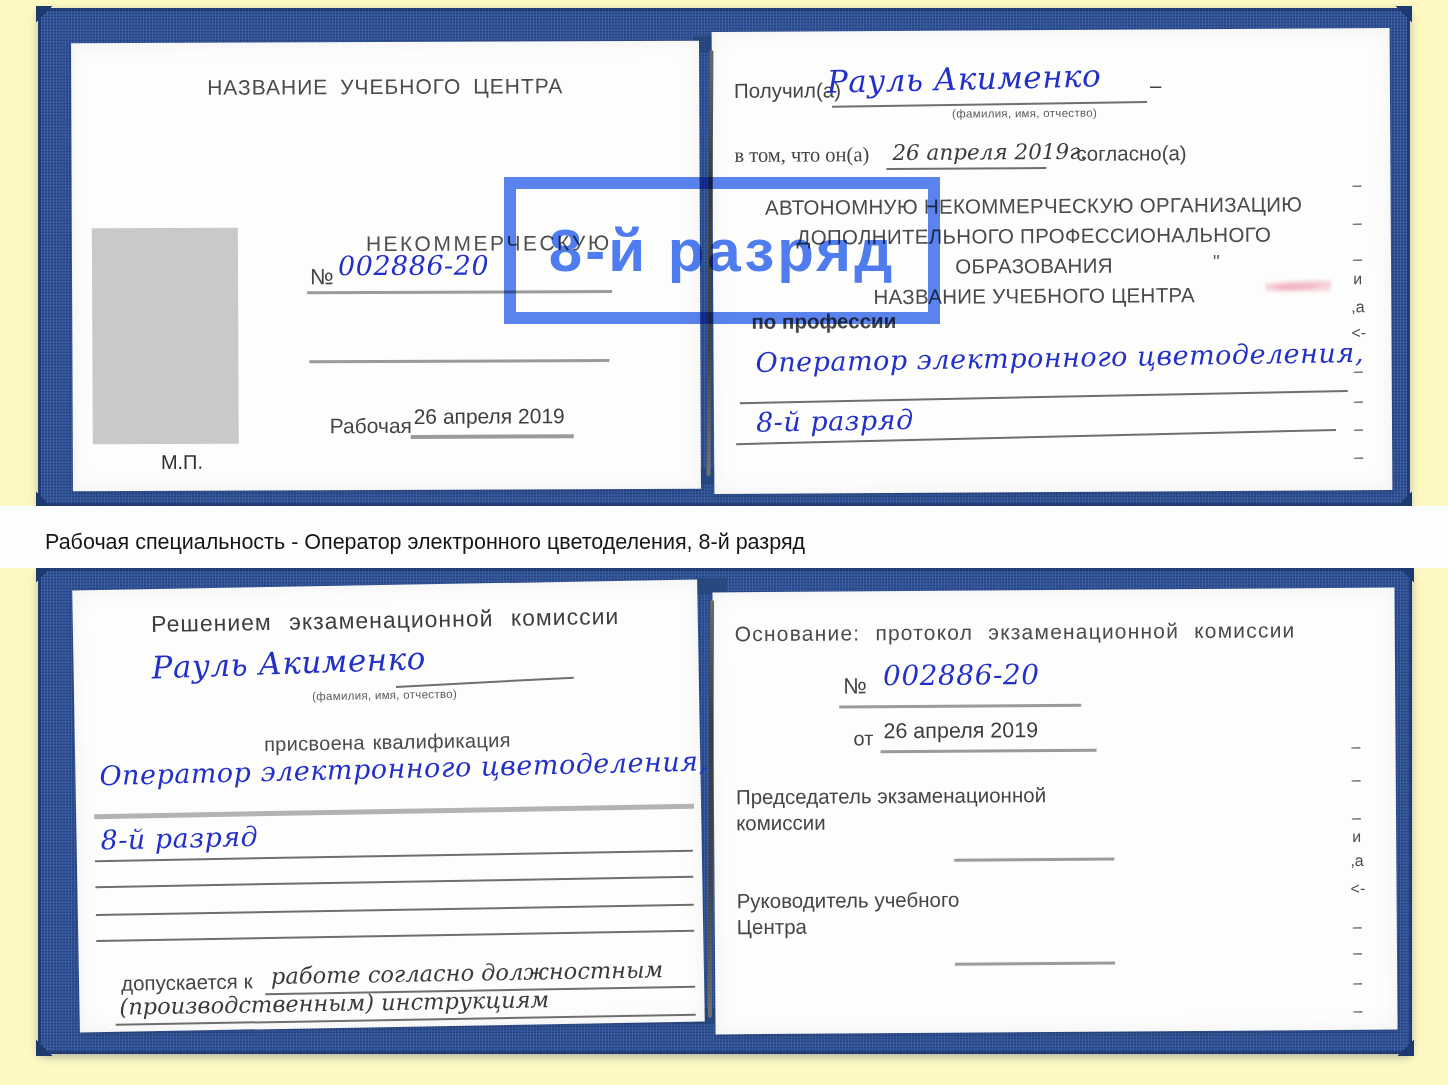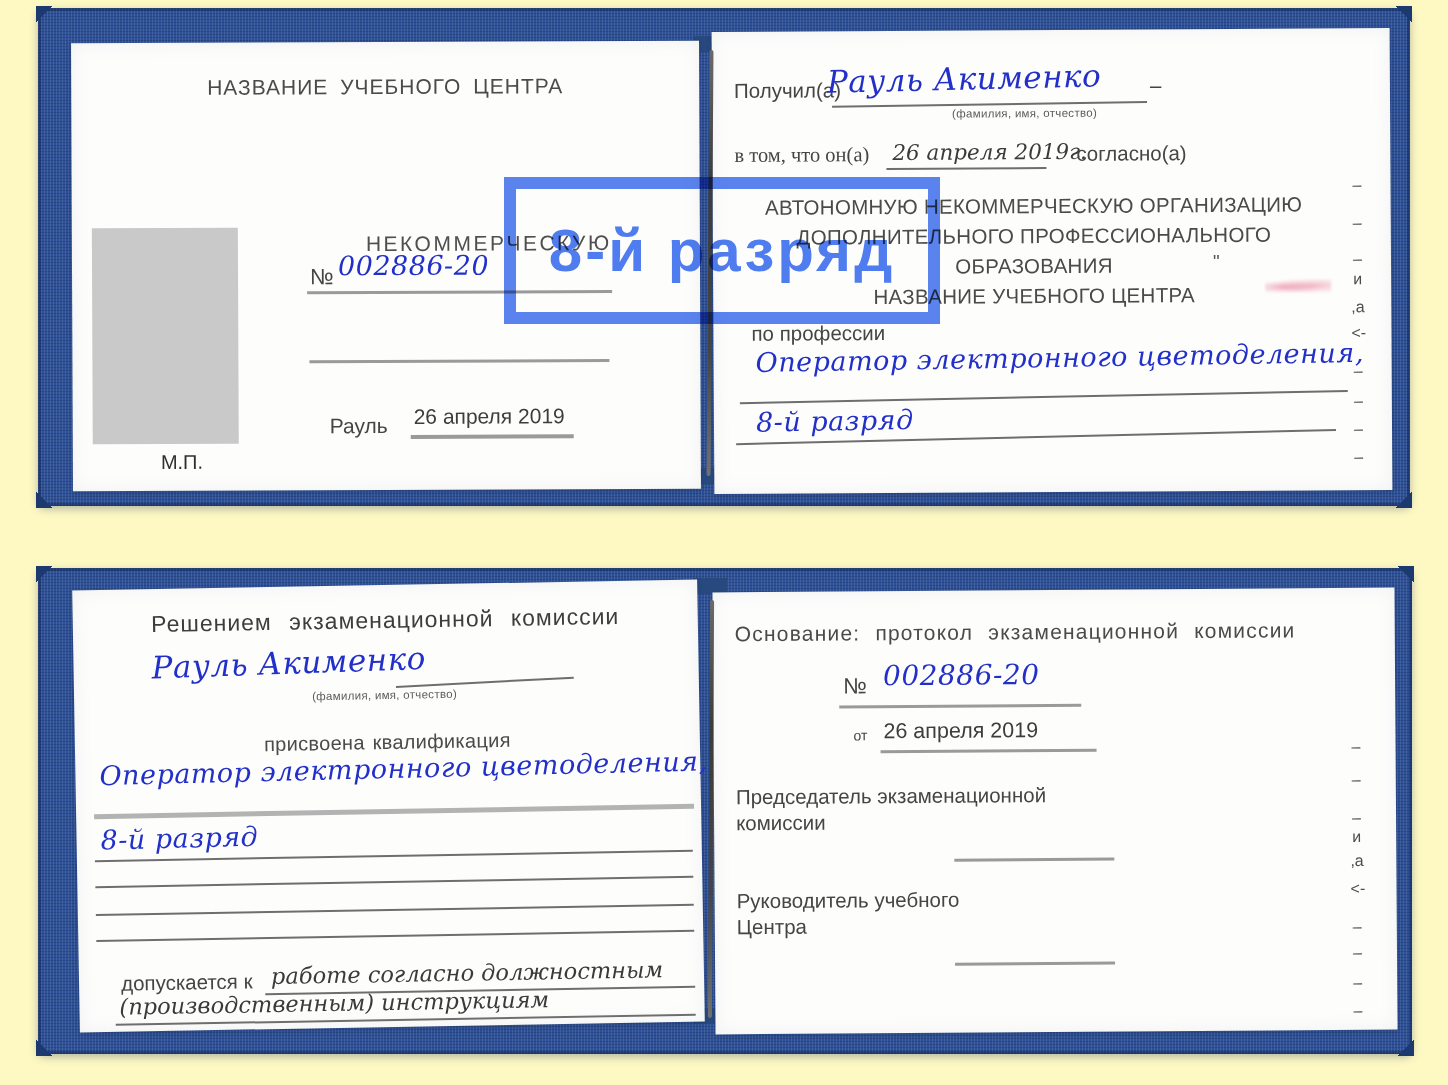--- a/index.html
+++ b/index.html
@@ -93,21 +93,21 @@
 
   <div class="page pg-tl">
     <div class="center-title" style="top:33px;">НАЗВАНИЕ УЧЕБНОГО ЦЕНТРА</div>
     <div class="photo" style="left:20px;top:185px;width:146px;height:216px;"></div>
     <div class="abs lbl" style="left:88px;top:408px;font-size:20px;color:#2f2f2f;">М.П.</div>
     <div class="abs lbl" style="left:294px;top:190px;letter-spacing:2.5px;font-size:21px;color:#4f4f4f;">НЕКОММЕРЧЕСКУЮ</div>
     <div class="abs lbl" style="left:238px;top:222px;font-size:22px;">№</div>
     <div class="abs hand" style="left:266px;top:208px;font-size:27px;">002886-20</div>
     <div class="rule" style="left:235px;top:249px;width:305px;"></div>
     <div class="rule" style="left:237px;top:318px;width:300px;"></div>
-    <div class="abs lbl" style="left:257px;top:372px;font-size:21px;">Рауль</div>
+    <div class="abs lbl" style="left:257px;top:372px;font-size:21px;">Рабочая</div>
     <div class="abs lbl" style="left:341px;top:363px;font-size:21px;color:#3d3d3d;">26 апреля 2019</div>
     <div class="rule" style="left:338px;top:393px;width:163px;height:3.5px;"></div>
   </div>
 
   <div class="page pg-tr">
     <div class="abs lbl" style="left:22px;top:47px;">Получил(а)</div>
     <div class="abs hand" style="left:115px;top:30px;font-size:31px;transform:rotate(-1deg);">Рауль Акименко</div>
     <div class="rule rule-dark" style="left:120px;top:73px;width:315px;transform:rotate(-.5deg);"></div>
     <div class="abs hint" style="left:240px;top:77px;">(фамилия, имя, отчество)</div>
     <div class="abs lbl" style="left:438px;top:44px;">–</div>
@@ -118,21 +118,21 @@
     <div class="abs lbl" style="left:364px;top:112px;">согласно(а)</div>
 
     <div class="abs" style="left:5px;top:161px;width:632px;text-align:center;font-size:20.5px;line-height:30px;color:#4a4a4a;letter-spacing:.3px;">
       <div>АВТОНОМНУЮ НЕКОММЕРЧЕСКУЮ ОРГАНИЗАЦИЮ</div>
       <div>ДОПОЛНИТЕЛЬНОГО ПРОФЕССИОНАЛЬНОГО ОБРАЗОВАНИЯ</div>
       <div>НАЗВАНИЕ УЧЕБНОГО ЦЕНТРА</div>
     </div>
     <div class="abs lbl" style="left:500px;top:222px;font-size:19px;color:#555;">"</div>
     <div class="smudge" style="left:552px;top:251px;width:66px;height:15px;"></div>
 
-    <div class="abs lbl" style="left:38px;top:290px;">по профессии</div>
+    <div class="abs lbl" style="left:38px;top:278px;font-weight:bold;">по профессии</div>
     <div class="abs hand" style="left:42px;top:312px;font-size:27px;transform:rotate(-.6deg);">Оператор электронного цветоделения,</div>
     <div class="rule rule-dark" style="left:26px;top:366px;width:608px;transform:rotate(-.8deg);"></div>
     <div class="abs hand" style="left:42px;top:374px;font-size:27px;transform:rotate(-.6deg);">8-й разряд</div>
     <div class="rule rule-dark" style="left:22px;top:406px;width:600px;transform:rotate(-1deg);"></div>
 
     <div class="edge-mark" style="left:640px;top:148px;">–</div>
     <div class="edge-mark" style="left:640px;top:186px;">–</div>
     <div class="edge-mark" style="left:640px;top:222px;">–</div>
     <div class="edge-mark" style="left:640px;top:242px;">и</div>
     <div class="edge-mark" style="left:638px;top:270px;">,а</div>
@@ -142,20 +142,23 @@
     <div class="edge-mark" style="left:640px;top:392px;">–</div>
     <div class="edge-mark" style="left:640px;top:420px;">–</div>
   </div>
 
   <div class="fold-line fold-top"></div>
 
   <div class="stamp">
     <span class="stamp-text">8-й разряд</span>
   </div>
 
+  <div class="caption-strip">
+    <div class="caption">Рабочая специальность - Оператор электронного цветоделения, 8-й разряд</div>
+  </div>
 
   <div class="cover cover-bottom">
     <div class="corner tl"></div>
     <div class="corner tr"></div>
     <div class="corner bl"></div>
     <div class="corner br"></div>
   </div>
   <div class="fold-tab" style="left:693px;top:578px;"></div>
   <div class="fold-tab" style="left:693px;top:1008px;"></div>
 
@@ -179,21 +182,21 @@
     <div class="rule rule-dark" style="left:186px;top:406px;width:430px;"></div>
     <div class="abs ser-it" style="left:40px;top:404px;font-size:22.5px;">(производственным) инструкциям</div>
     <div class="rule rule-dark" style="left:36px;top:434px;width:580px;"></div>
   </div>
 
   <div class="page pg-br">
     <div class="abs lbl" style="left:22px;top:30px;font-size:21px;word-spacing:8px;letter-spacing:1.2px;color:#4a4a4a;">Основание: протокол экзаменационной комиссии</div>
     <div class="abs lbl" style="left:130px;top:82px;font-size:22px;">№</div>
     <div class="abs hand" style="left:170px;top:68px;font-size:28px;">002886-20</div>
     <div class="rule" style="left:126px;top:114px;width:242px;"></div>
-    <div class="abs lbl" style="left:140px;top:136px;font-size:14px;">от</div>
+    <div class="abs lbl" style="left:140px;top:136px;font-size:20px;">от</div>
     <div class="abs lbl" style="left:170px;top:128px;font-size:21.5px;color:#3d3d3d;">26 апреля 2019</div>
     <div class="rule" style="left:167px;top:159px;width:216px;height:3px;"></div>
 
     <div class="abs lbl" style="left:22px;top:192px;line-height:26px;">
       <div>Председатель экзаменационной</div>
       <div>комиссии</div>
     </div>
     <div class="rule" style="left:240px;top:268px;width:160px;"></div>
 
     <div class="abs lbl" style="left:22px;top:296px;line-height:26px;">

